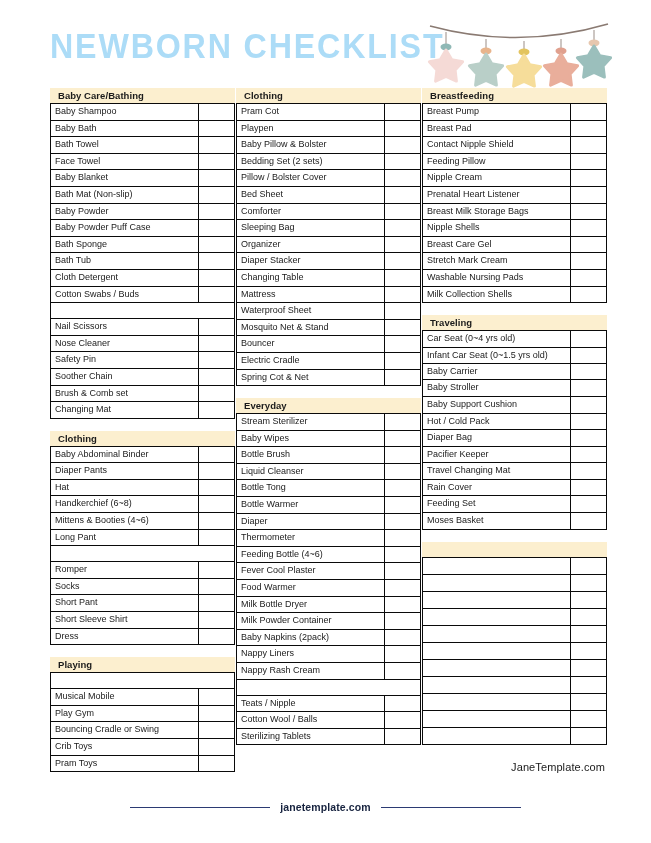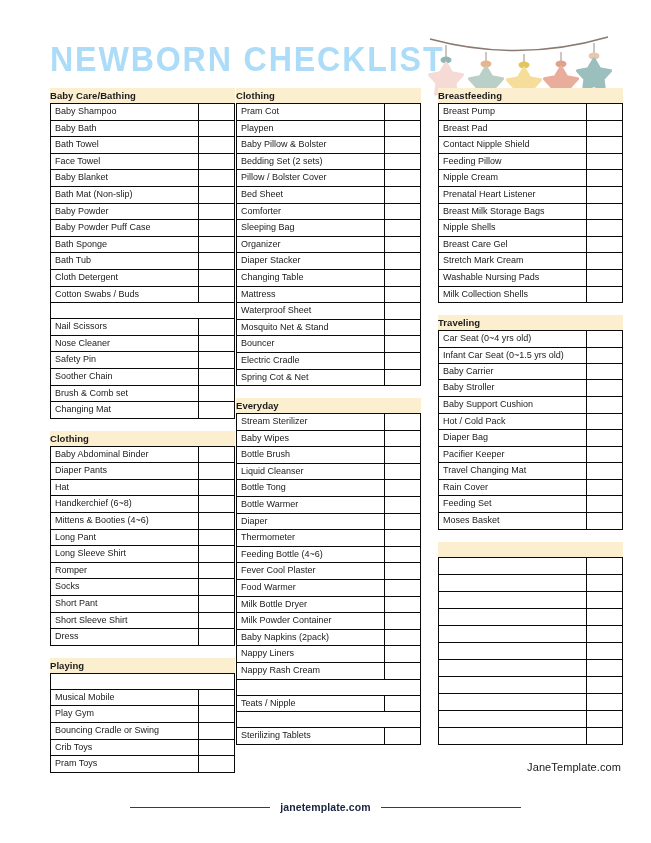--- a/index.html
+++ b/index.html
@@ -23,21 +23,20 @@
     box-sizing: border-box;
   }
 
   
   .header {
     position: absolute;
     left: 0;
     top: 0;
     width: 651px;
     height: 88px;
-    margin-top: 13px;
   }
   .title {
     position: absolute;
     left: 50px;
     top: 26px;
     font-family: "Liberation Sans", sans-serif;
     font-size: 35px;
     font-weight: bold;
     letter-spacing: 2.0px;
     color: #ACDCF7;
@@ -55,29 +54,29 @@
   }
 
   
   .col {
     position: absolute;
     top: 88px;
     width: 185px;
   }
   .col-1 { left: 50px; }
   .col-2 { left: 236px; }
-  .col-3 { left: 438px; }
+  .col-3 { left: 422px; }
 
   .section { margin-bottom: 12px; }
 
   .sec-head {
     background: #FCEFCF;
     height: 15px;
     line-height: 15px;
-    padding-left: 0;
+    padding-left: 8px;
     font-size: 9.5px;
     font-weight: bold;
     color: #1b1b1b;
     letter-spacing: 0.05px;
     box-sizing: border-box;
     overflow: hidden;
     white-space: nowrap;
   }
   .sec-head.blank { color: transparent; }
 
@@ -278,21 +277,20 @@
           </div>
           <div class="row">
             <div class="label">Mittens &amp; Booties (4~6)</div>
             <div class="box"></div>
           </div>
           <div class="row">
             <div class="label">Long Pant</div>
             <div class="box"></div>
           </div>
           <div class="row">
-            <div class="label">Long Sleeve Shirt</div>
             <div class="box"></div>
           </div>
           <div class="row">
             <div class="label">Romper</div>
             <div class="box"></div>
           </div>
           <div class="row">
             <div class="label">Socks</div>
             <div class="box"></div>
           </div>
@@ -481,20 +479,21 @@
             <div class="box"></div>
           </div>
           <div class="row">
             <div class="box"></div>
           </div>
           <div class="row">
             <div class="label">Teats / Nipple</div>
             <div class="box"></div>
           </div>
           <div class="row">
+            <div class="label">Cotton Wool / Balls</div>
             <div class="box"></div>
           </div>
           <div class="row">
             <div class="label">Sterilizing Tablets</div>
             <div class="box"></div>
           </div>
         </div>
       </div>
     </div>
   <div class="col col-3">

